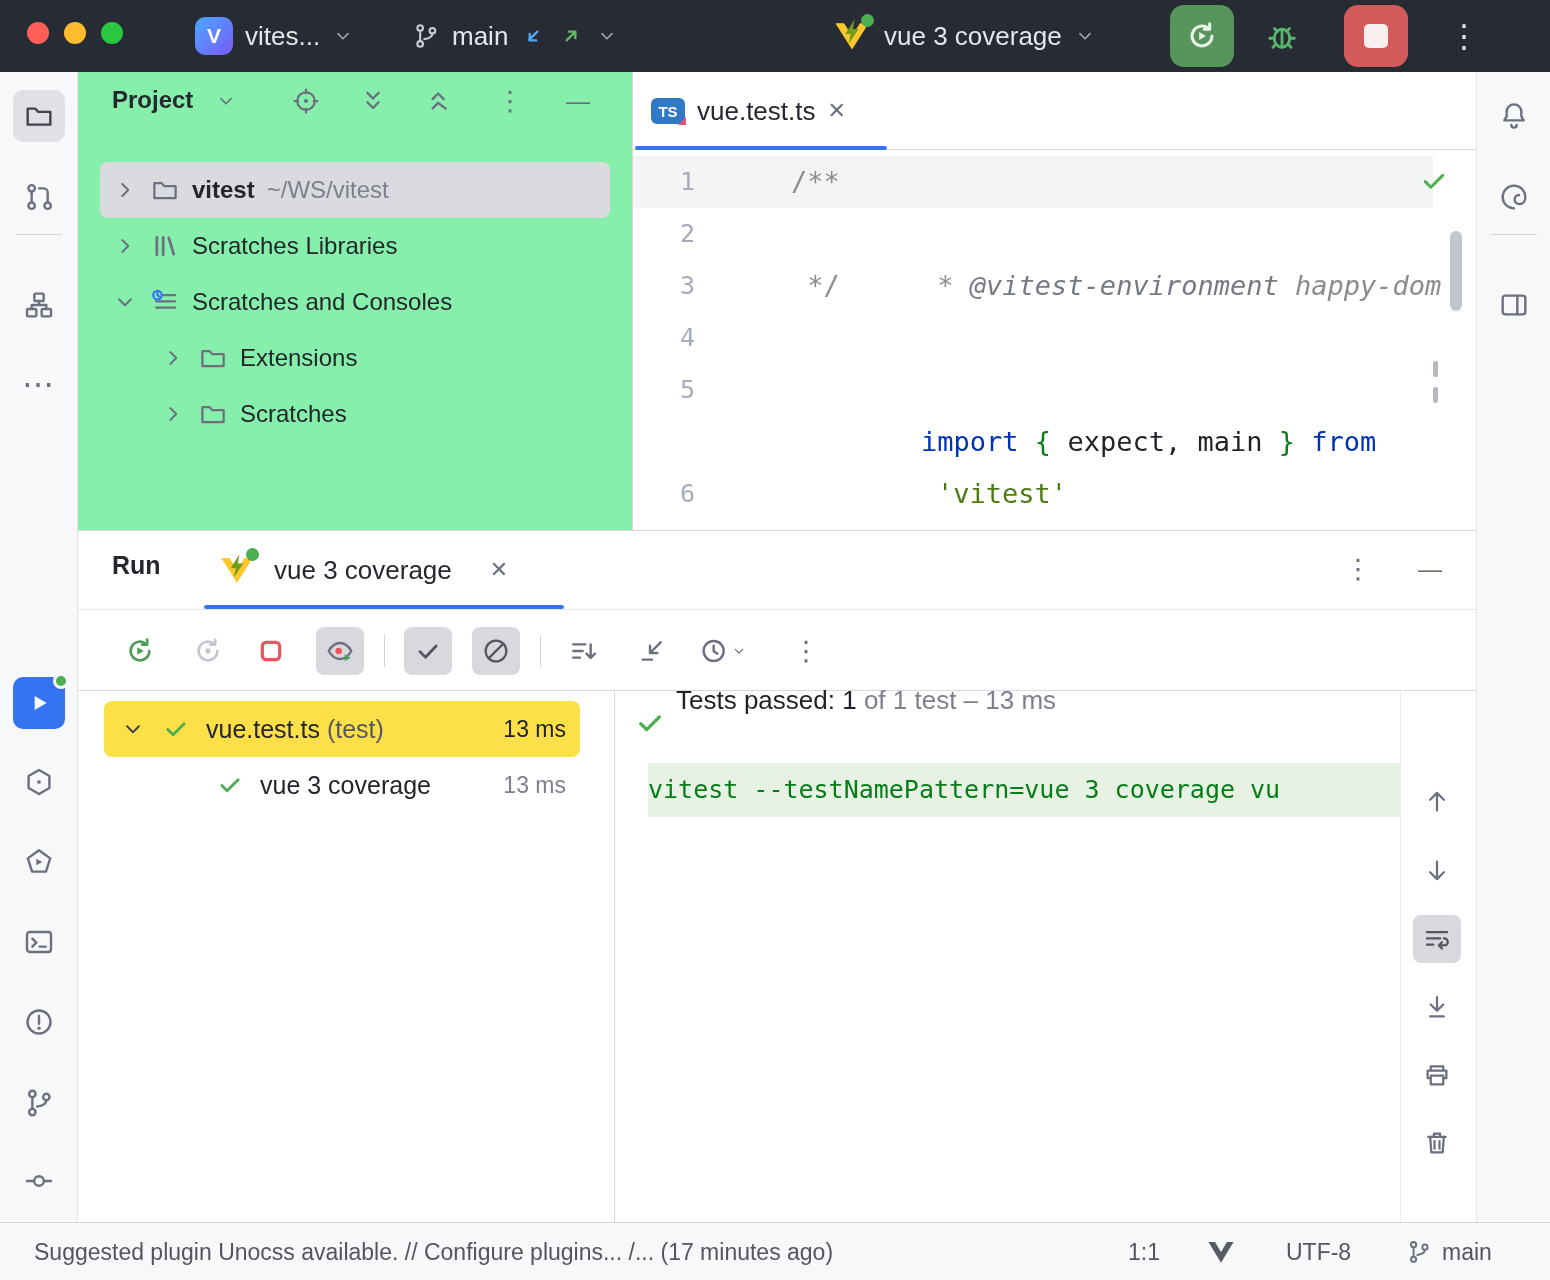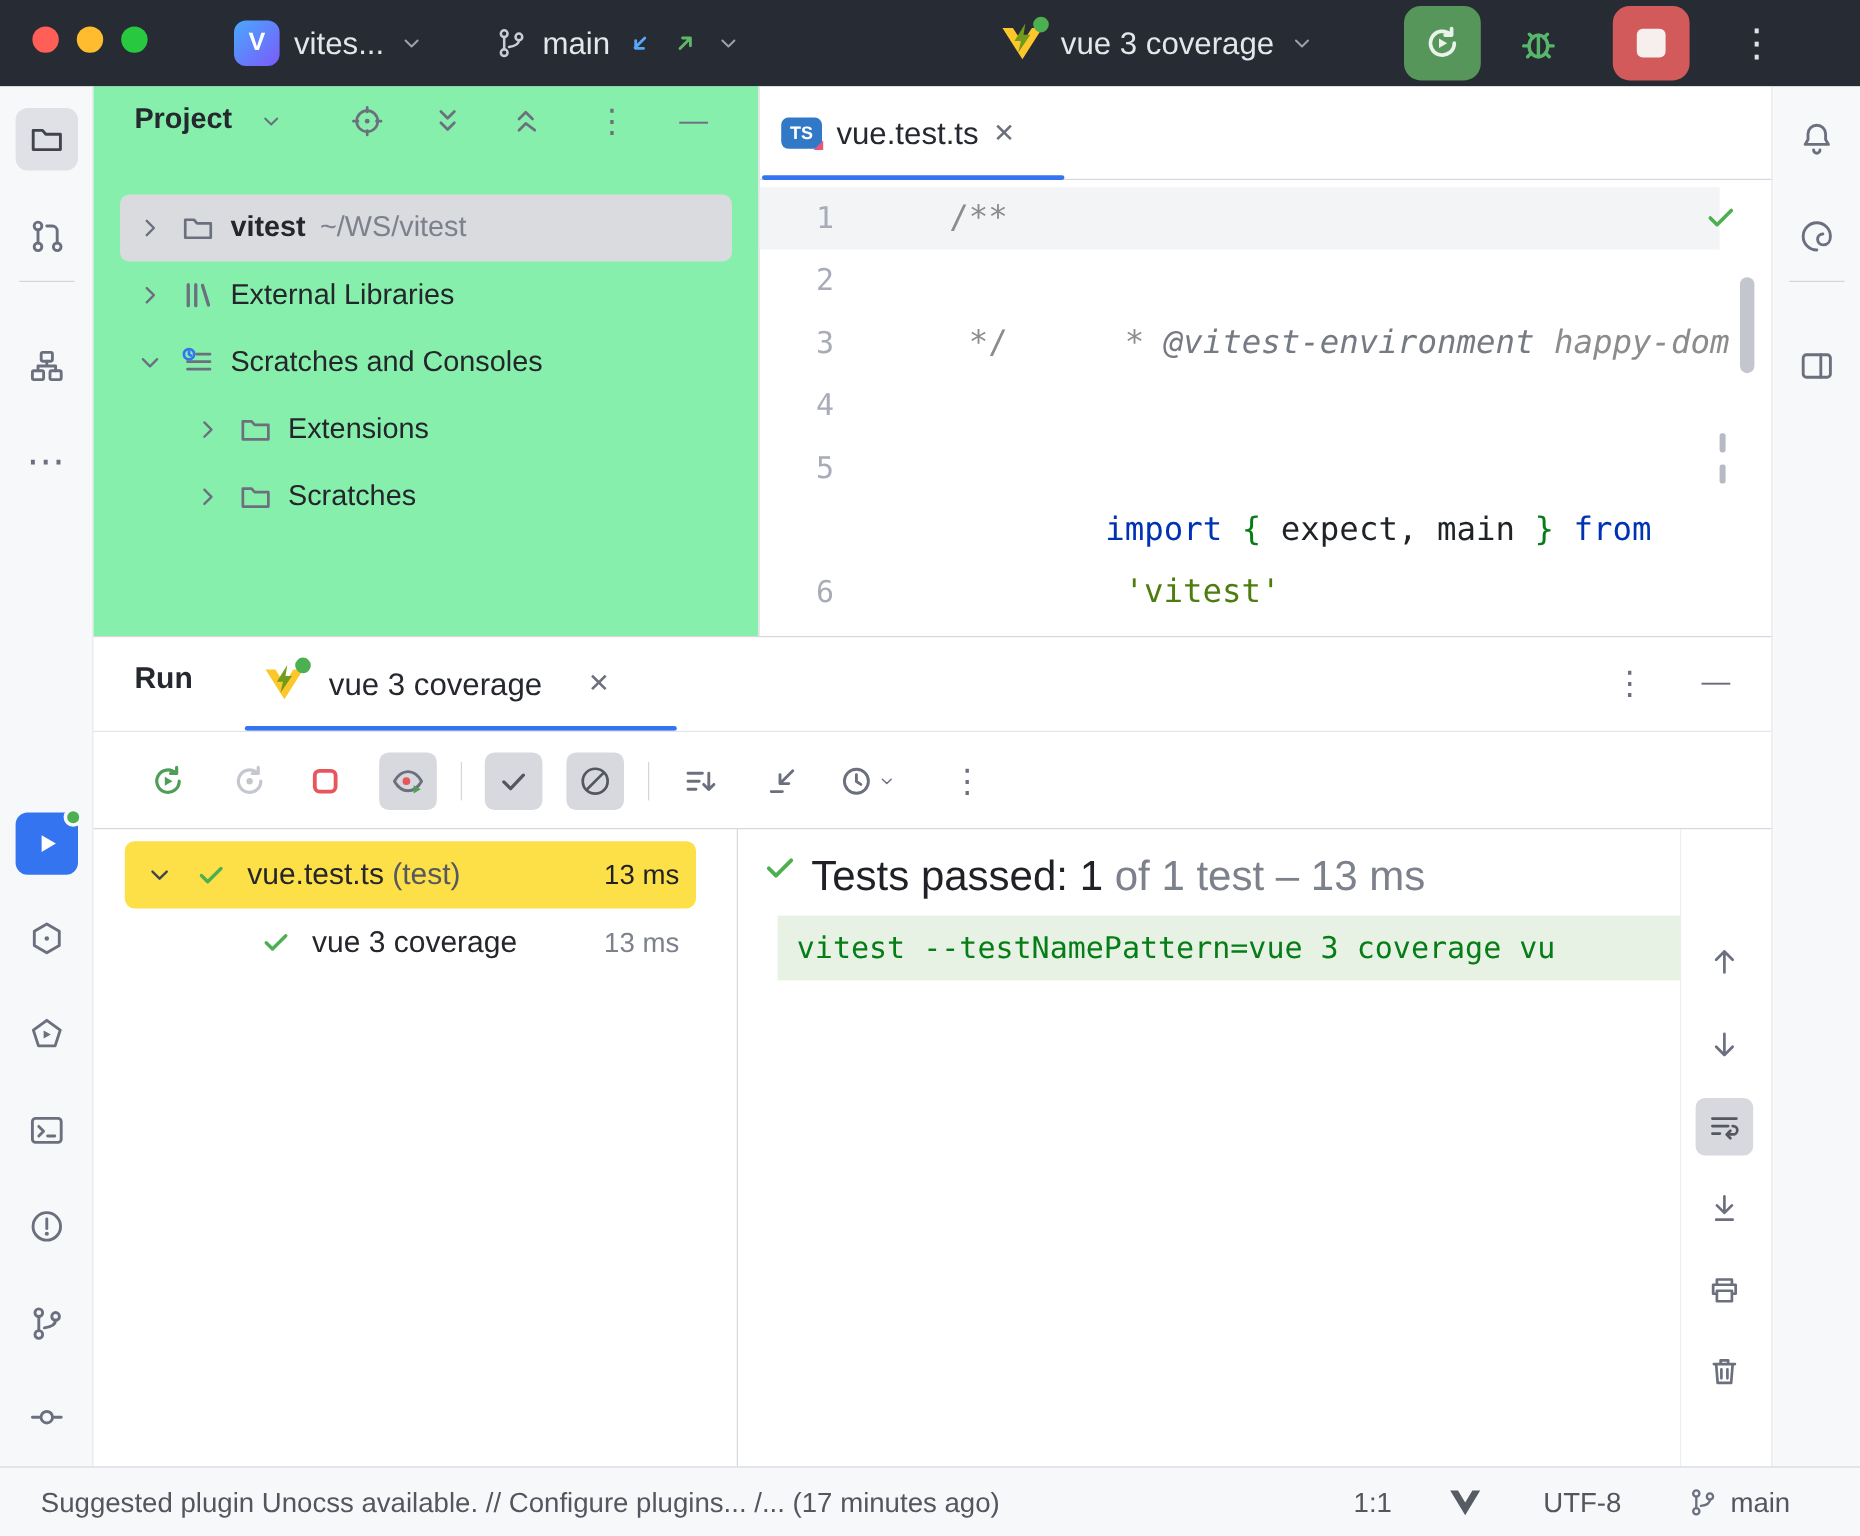--- a/index.html
+++ b/index.html
@@ -69,24 +69,24 @@
   .rtab-under{position:absolute;left:126px;top:74px;width:360px;height:4px;background:#3574f0;border-radius:2px}
   .rtoolbar{position:absolute;left:0;top:78px;width:100%;height:82px;border-top:1px solid #e3e5e9;border-bottom:1px solid #d6d8de}
   .tbtn{position:absolute;top:17px;width:48px;height:48px;display:flex;align-items:center;justify-content:center;border-radius:8px}
   .tbtn.on{background:#d7d9de}
   .tsep{position:absolute;top:25px;width:1px;height:32px;background:#d3d5da}
   .rtree-div{position:absolute;left:536px;top:160px;bottom:0;width:1px;background:#d6d8de}
   .rtb-div{position:absolute;left:1322px;top:160px;bottom:0;width:1px;background:#eceef2}
   .trow{position:absolute;left:26px;width:476px;height:56px;display:flex;align-items:center;border-radius:8px;font-size:25px;color:#24262b;white-space:nowrap}
   .trow.sel{background:#fde047}
   .trow .time{margin-left:auto;padding-right:14px;font-size:23px}
-  .summary{position:absolute;left:598px;top:176px;height:44px;display:flex;align-items:flex-end;font-size:35px;color:#1f2126;white-space:pre}
+  .summary{position:absolute;left:598px;top:154px;height:44px;display:flex;align-items:flex-start;font-size:26px;color:#1f2126;white-space:pre}
   .summary .mut{color:#7d818c}
   .cmdband{position:absolute;left:570px;top:232px;width:752px;height:54px;background:#e7f2e4;overflow:hidden}
-  .cmdband span{display:block;font-family:"DejaVu Sans Mono",monospace;font-size:25px;line-height:54px;color:#067d17;white-space:nowrap;padding-left:16px}
+  .cmdband span{display:block;font-family:"DejaVu Sans Mono",monospace;font-size:25px;line-height:54px;color:#067d17;white-space:nowrap;padding-left:0}
   .cbtn{position:absolute;left:1335px;width:48px;height:48px;display:flex;align-items:center;justify-content:center;border-radius:8px}
   .cbtn.on{background:#d7d9de}
 
   
   .statusbar{position:absolute;left:0;top:1222px;width:1550px;height:58px;background:#f7f8fa;border-top:1px solid #d6d8de;font-size:23px;color:#53565e}
   .sb-item{position:absolute;top:0;height:58px;display:flex;align-items:center;gap:10px}
 </style>
 </head>
 <body>
 
@@ -297,21 +297,21 @@
       <span class="lbl" style="font-weight:700">vitest</span>
       <span class="sub">~/WS/vitest</span>
     </div>
     <div class="prow ind0" style="top:146px">
       <svg class="ic" width="26" height="26" viewBox="0 0 24 24">
           <path d="M9.5 6.5l5.5 5.5-5.5 5.5"></path>
         </svg>
       <svg class="ic ticon" width="30" height="30" viewBox="0 0 24 24" style="stroke-width:2.2">
           <path d="M5.5 5v14 M10.5 5v14 M15 5.5l4 13"></path>
         </svg>
-      <span class="lbl">External Libraries</span>
+      <span class="lbl">Scratches Libraries</span>
     </div>
     <div class="prow ind0" style="top:202px">
       <svg class="ic" width="26" height="26" viewBox="0 0 24 24">
           <path d="M6.5 9.5l5.5 5.5 5.5-5.5"></path>
         </svg>
       <svg class="ic ticon" width="30" height="30" viewBox="0 0 24 24">
           <path d="M11 6.5h9 M5 11.5h15 M5 16.5h15"></path>
           <circle cx="6" cy="6.5" r="3.4" style="stroke:#3574f0"></circle>
           <path d="M6 4.8v1.9l1.3.8" style="stroke:#3574f0"></path>
         </svg>

